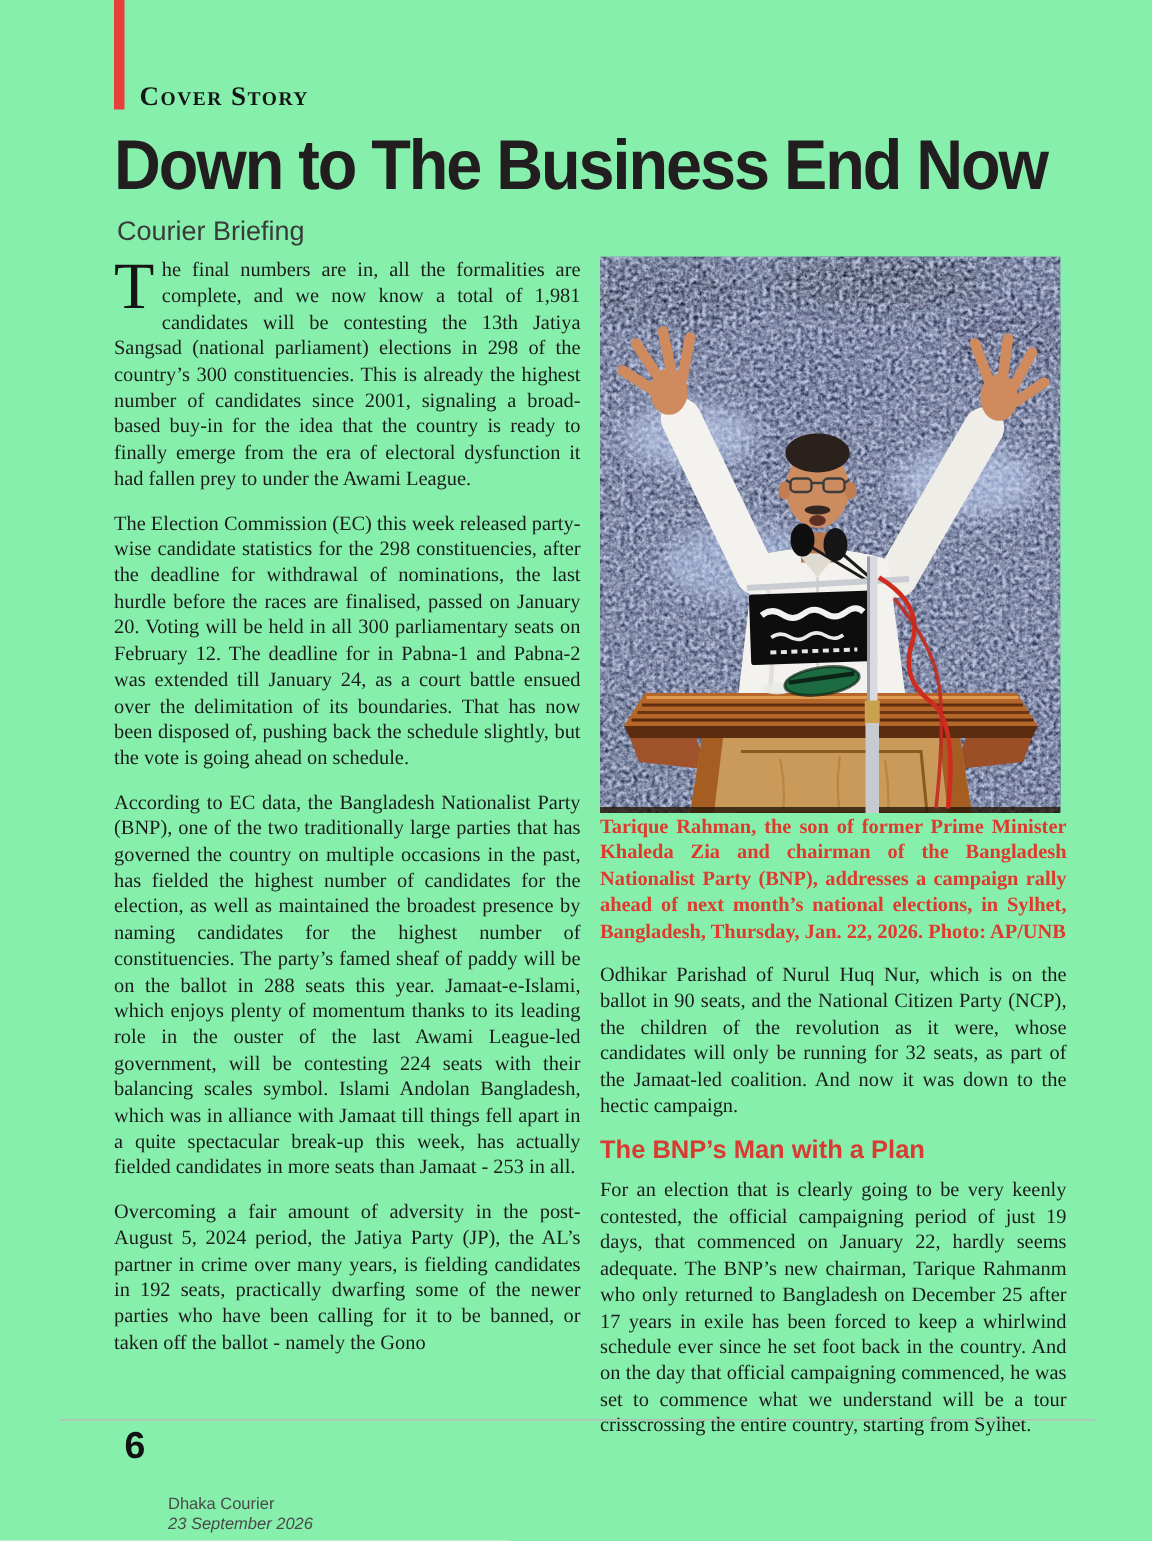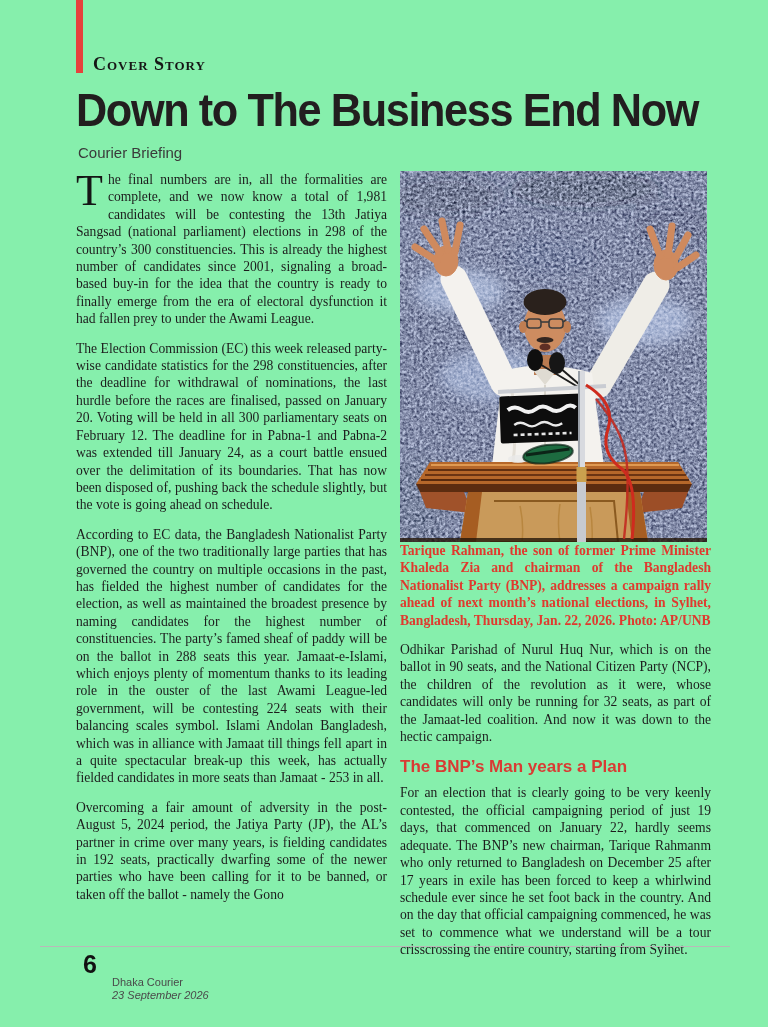--- a/index.html
+++ b/index.html
@@ -15,21 +15,21 @@
     font-size:18px;font-weight:600;letter-spacing:1px;color:#161616;
   }
   .headline{
     position:absolute;left:76px;top:82px;
     font-family:"Liberation Sans",sans-serif;font-weight:800;
     font-size:47px;letter-spacing:-1.5px;color:#221e1f;
     transform:scaleX(.92);transform-origin:left top;white-space:nowrap;
   }
   .byline{
     position:absolute;left:78px;top:144px;
-    font-family:"Liberation Sans",sans-serif;font-size:15px;color:#3a3a3a;
+    font-family:"Liberation Sans",sans-serif;font-size:18px;color:#3a3a3a;
   }
   .columns{
     position:absolute;left:76px;top:171px;width:636px;
     display:flex;gap:13px;
   }
   .col{width:311px;}
   .body-text p{
     margin:0 0 12px 0;font-size:13.6px;line-height:17.4px;
     text-align:justify;text-justify:inter-word;
   }
@@ -46,21 +46,21 @@
   .section-heading{
     font-family:"Liberation Sans",sans-serif;font-weight:700;
     font-size:17px;color:#d93b33;margin:10px 0 7px 0;
   }
   .footer-divider{position:absolute;left:40px;top:946px;width:690px;height:1px;background:#b9b9b9;}
   .page-number{
     position:absolute;left:83px;top:950px;
     font-family:"Liberation Sans",sans-serif;font-weight:800;font-size:25px;color:#111;
   }
   .pub-block{
-    position:absolute;left:112px;top:976px;
+    position:absolute;left:112px;top:997px;
     font-family:"Liberation Sans",sans-serif;font-size:11px;line-height:13px;color:#4a4a4a;
   }
   .pub-block .date{font-style:italic;}
 </style>
 </head>
 <body>
 
 <div class="page">
 
   <div class="accent-bar"></div>
@@ -197,21 +197,21 @@
         <g fill="none">
           <path d="M186,214 q30,18 22,44 q-8,24 14,40 q16,14 10,70" stroke="#cf2b1e" stroke-width="3"></path>
           <path d="M196,228 q26,30 30,58 q4,26 -2,82" stroke="#c22a20" stroke-width="2.4" opacity="0.9"></path>
         </g>
       </svg>
 
       <p class="caption">Tarique Rahman, the son of former Prime Minister Khaleda Zia and chairman of the Bangladesh Nationalist Party (BNP), addresses a campaign rally ahead of next month’s national elections, in Sylhet, Bangladesh, Thursday, Jan. 22, 2026. Photo: AP/UNB</p>
 
       <p>Odhikar Parishad of Nurul Huq Nur, which is on the ballot in 90 seats, and the National Citizen Party (NCP), the children of the revolution as it were, whose candidates will only be running for 32 seats, as part of the Jamaat-led coalition. And now it was down to the hectic campaign.</p>
 
-      <h2 class="section-heading">The BNP’s Man years a Plan</h2>
+      <h2 class="section-heading">The BNP’s Man with a Plan</h2>
 
       <p>For an election that is clearly going to be very keenly contested, the official campaigning period of just 19 days, that commenced on January 22, hardly seems adequate. The BNP’s new chairman, Tarique Rahmanm who only returned to Bangladesh on December 25 after 17 years in exile has been forced to keep a whirlwind schedule ever since he set foot back in the country. And on the day that official campaigning commenced, he was set to commence what we understand will be a tour crisscrossing the entire country, starting from Sylhet.</p>
     </div>
   </div>
 
   <div class="footer-divider"></div>
   <div class="page-number">6</div>
   <div class="pub-block">
     <div>Dhaka Courier</div>
     <div class="date">23 September 2026</div>

